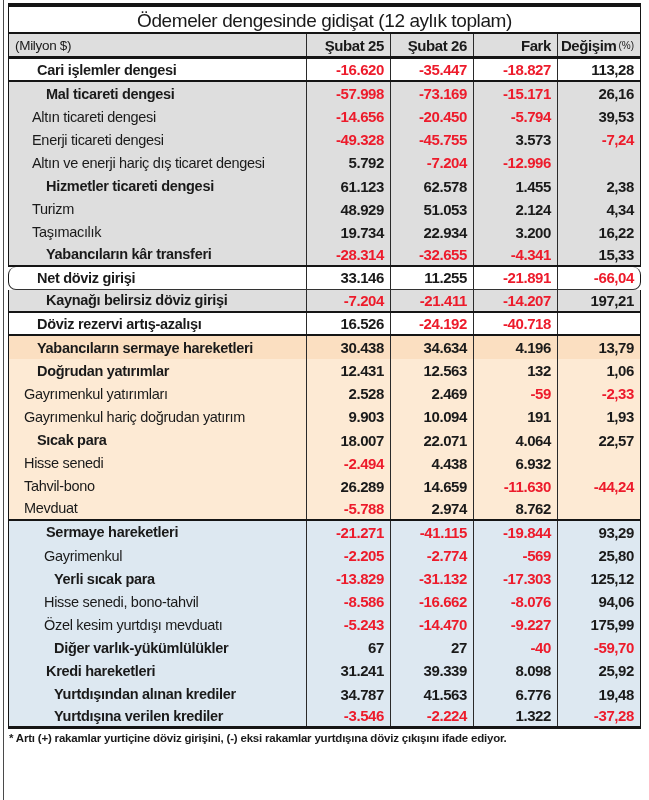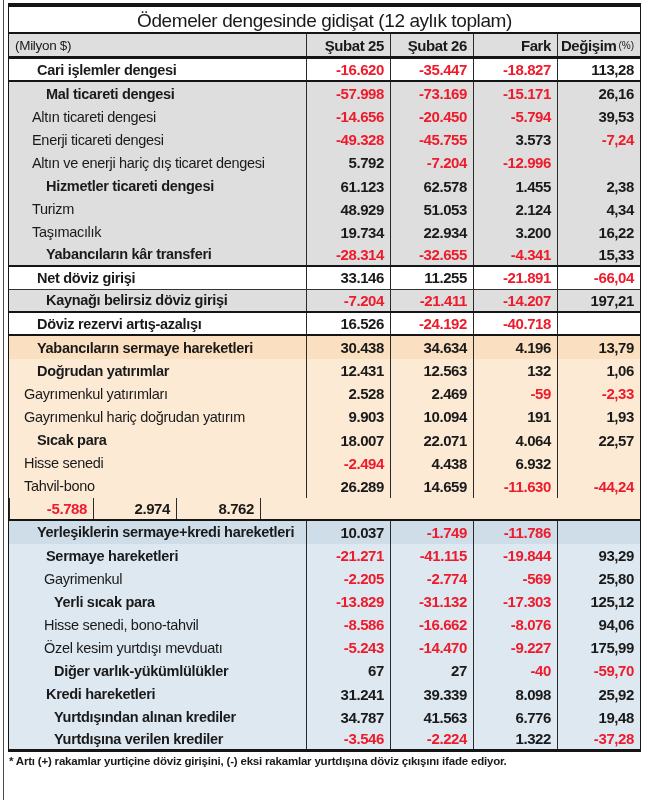--- a/index.html
+++ b/index.html
@@ -44,21 +44,21 @@
   .b { font-weight:bold;margin-left:22px; }
 
   .bg-white   { background:#ffffff; }
   .bg-gray    { background:#dedede; }
   .bg-orange1 { background:#fbdfc1; }
   .bg-orange  { background:#fdead4; }
   .bg-blue1   { background:#cfdde9; }
   .bg-blue    { background:#dde8f1; }
 
   .div-thick { border-bottom:2.5px solid #151515; }
-  .div-thin  { border-bottom:1.5px solid #333333; }
+  .div-thin  { border-bottom:1.5px solid #333333;border-radius:8px; }
   #rows .row:last-child { border-bottom:3px solid #151515; }
 
   .neg { color:#ed1b2b; }
 
   .footnote {
     margin-top:3px; font-weight:bold; font-size:11.5px; letter-spacing:-0.2px; padding-left:1px;
   }
 </style>
 </head>
 <body>
@@ -208,30 +208,24 @@
         <div class="cell cell-num w3"></div>
       </div>
       <div class="row bg-orange">
         <div class="cell cell-label lvl1">Tahvil-bono</div>
         <div class="cell cell-num w0">26.289</div>
         <div class="cell cell-num w1">14.659</div>
         <div class="cell cell-num w2 neg">-11.630</div>
         <div class="cell cell-num w3 neg">-44,24</div>
       </div>
       <div class="row bg-orange div-thick">
+        <div class="cell cell-label lvl1">Mevduat</div>
         <div class="cell cell-num w0 neg">-5.788</div>
         <div class="cell cell-num w1">2.974</div>
         <div class="cell cell-num w2">8.762</div>
-        <div class="cell cell-num w3"></div>
-      </div>
-      <div class="row bg-blue1">
-        <div class="cell cell-label lvl0 b">Yerleşiklerin sermaye+kredi hareketleri</div>
-        <div class="cell cell-num w0">10.037</div>
-        <div class="cell cell-num w1 neg">-1.749</div>
-        <div class="cell cell-num w2 neg">-11.786</div>
         <div class="cell cell-num w3"></div>
       </div>
       <div class="row bg-blue">
         <div class="cell cell-label lvl1 b">Sermaye hareketleri</div>
         <div class="cell cell-num w0 neg">-21.271</div>
         <div class="cell cell-num w1 neg">-41.115</div>
         <div class="cell cell-num w2 neg">-19.844</div>
         <div class="cell cell-num w3">93,29</div>
       </div>
       <div class="row bg-blue">

